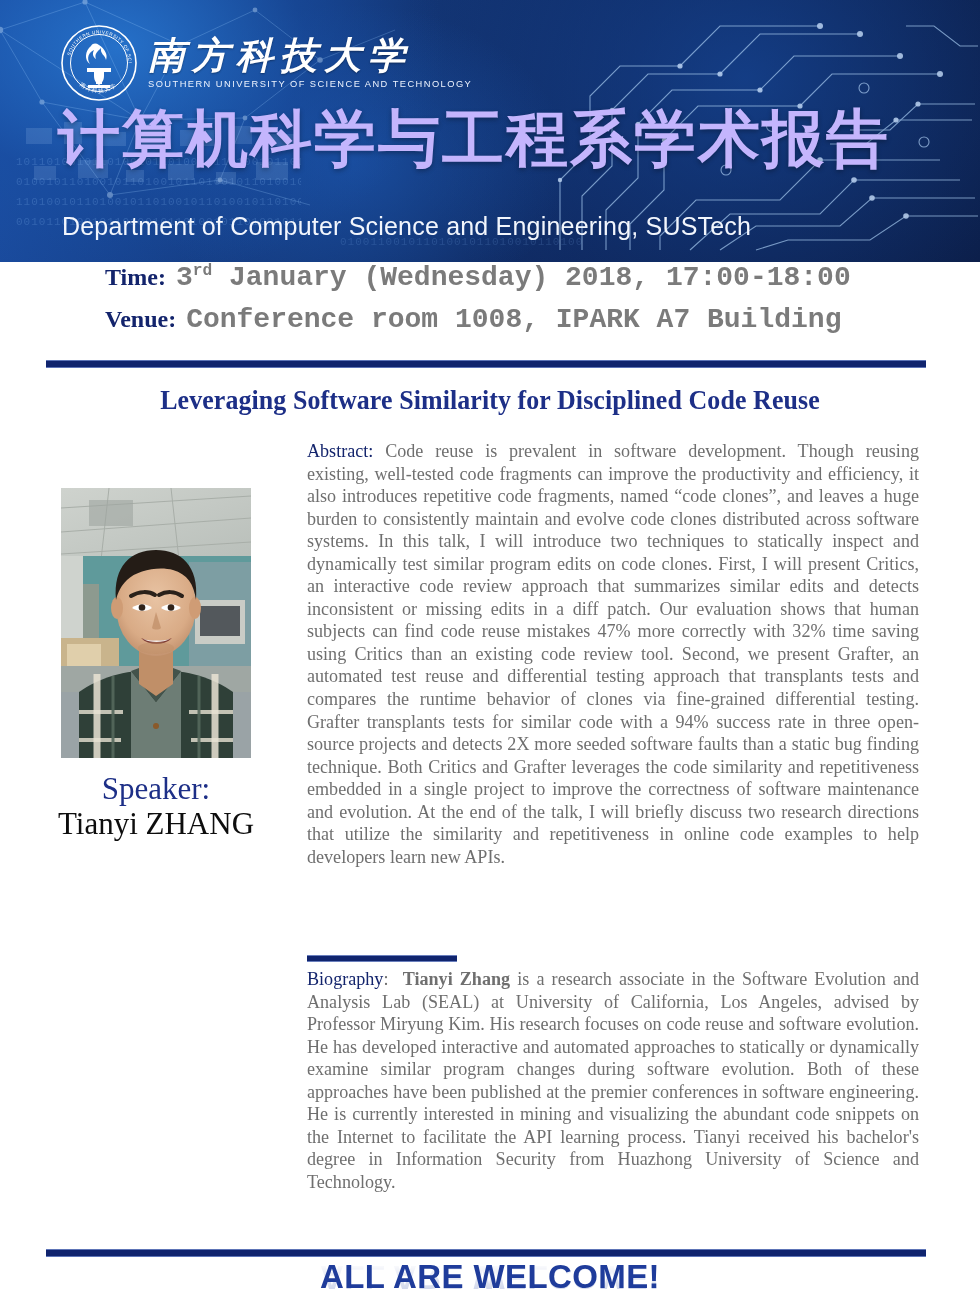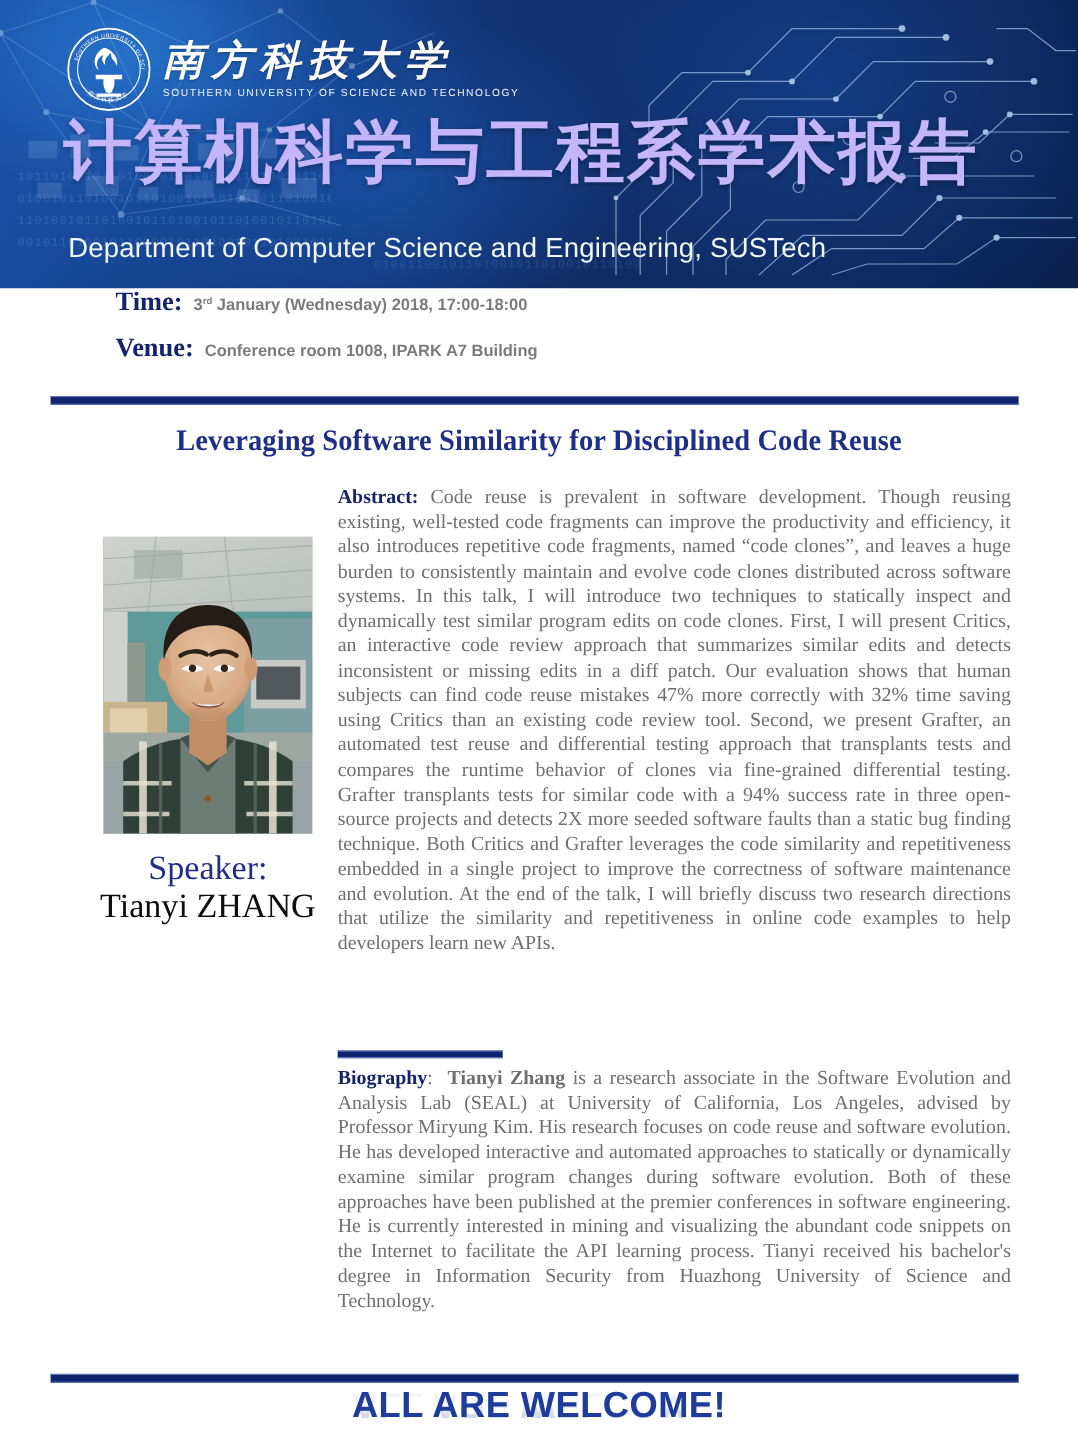--- a/index.html
+++ b/index.html
@@ -146,22 +146,22 @@
   .meta-label {
     color: #13246c;
     font-weight: 700;
     font-size: 24px;
     font-family: "Liberation Serif", "DejaVu Serif", serif;
     margin-right: 10px;
   }
   .meta-value {
     color: #7b7b7b;
     font-weight: 700;
-    font-size: 15px;
-    font-family: Liberation Sans, sans-serif;
+    font-size: 28px;
+    font-family: Liberation Mono, monospace;
   }
   .meta-value sup {
     font-size: .58em;
     vertical-align: super;
     line-height: 0;
   }
 
   
   .rule-full {
     position: absolute;
@@ -194,21 +194,21 @@
     font-family: "Liberation Serif", "DejaVu Serif", serif;
     font-weight: 700;
     font-size: 27px;
     letter-spacing: .1px;
     transform: scaleX(.96);
   }
 
   
   .speaker-col {
     position: absolute;
-    left: 63px;
+    left: 30px;
     top: 488px;
     width: 252px;
     text-align: center;
   }
   .photo {
     width: 190px;
     height: 270px;
     margin: 0 auto;
     position: relative;
     overflow: hidden;
@@ -239,21 +239,21 @@
     color: #6f6f6f;
     font-family: "Liberation Serif", "DejaVu Serif", serif;
     font-size: 18.1px;
     line-height: 22.55px;
     text-align: justify;
     text-justify: inter-word;
     margin: 0;
   }
   .para .lead {
     color: #13246c;
-    font-weight: 700;
+    font-weight: 400;
     margin-top: 48px;
   }
   .para .strong {
     color: #6f6f6f;
     font-weight: 700;
   }
   .bio-block {
     position: absolute;
     left: 307px;
     top: 968px;

